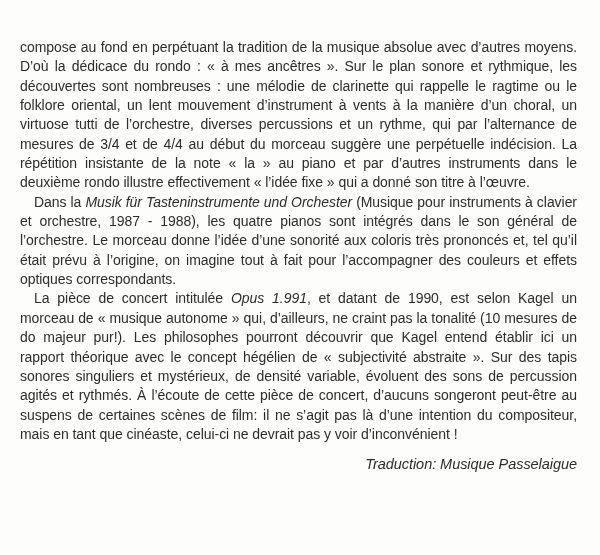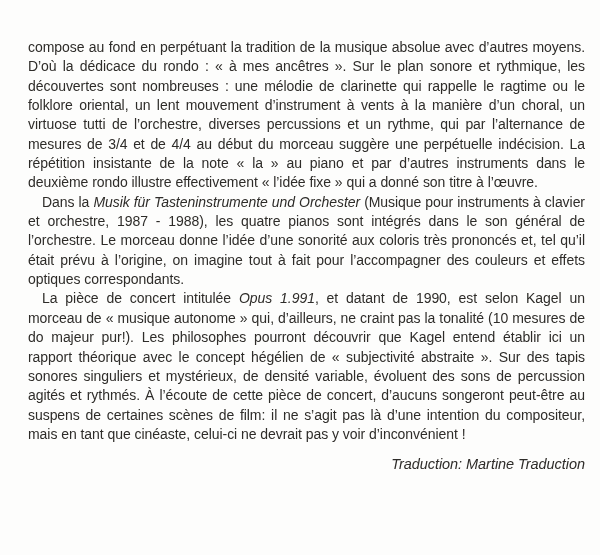--- a/index.html
+++ b/index.html
@@ -11,21 +11,21 @@
     position: relative;
     width: 600px;
     height: 555px;
     background: #fdfdfc;
     overflow: hidden;
     font-family: "Liberation Sans", "DejaVu Sans", sans-serif;
     color: #2e2c29;
   }
   .text-block {
     position: absolute;
-    left: 28px;
+    left: 20px;
     top: 38px;
     width: 557px;
     font-size: 14px;
     line-height: 19.35px;
     text-align: justify;
     letter-spacing: -0.05px;
   }
   p.para {
     margin: 0;
     padding: 0;
@@ -49,15 +49,15 @@
 </head>
 <body>
 
 <main class="page">
   <div class="text-block">
     <div id="paragraphs">
         <p class="para"><span>compose au fond en perpétuant la tradition de la musique absolue avec d’autres moyens. D’où la dédicace du rondo : « à mes ancêtres ». Sur le plan sonore et rythmique, les découvertes sont nombreuses : une mélodie de clarinette qui rappelle le ragtime ou le folklore oriental, un lent mouvement d’instrument à vents à la manière d’un choral, un virtuose tutti de l’orchestre, diverses percussions et un rythme, qui par l’alternance de mesures de 3/4 et de 4/4 au début du morceau suggère une perpétuelle indécision. La répétition insistante de la note « la » au piano et par d’autres instruments dans le deuxième rondo illustre effectivement « l’idée fixe » qui a donné son titre à l’œuvre.</span></p>
         <p class="para indent"><span>Dans la </span><span class="bold-italic">Musik für Tasteninstrumente und Orchester</span><span> (Musique pour instruments à clavier et orchestre, 1987 - 1988), les quatre pianos sont intégrés dans le son général de l’orchestre. Le morceau donne l’idée d’une sonorité aux coloris très prononcés et, tel qu’il était prévu à l’origine, on imagine tout à fait pour l’accompagner des couleurs et effets optiques correspondants.</span></p>
         <p class="para indent"><span>La pièce de concert intitulée </span><span class="bold-italic">Opus 1.991</span><span>, et datant de 1990, est selon Kagel un morceau de « musique autonome » qui, d’ailleurs, ne craint pas la tonalité (10 mesures de do majeur pur!). Les philosophes pourront découvrir que Kagel entend établir ici un rapport théorique avec le concept hégélien de « subjectivité abstraite ». Sur des tapis sonores singuliers et mystérieux, de densité variable, évoluent des sons de percussion agités et rythmés. À l’écoute de cette pièce de concert, d’aucuns songeront peut-être au suspens de certaines scènes de film: il ne s’agit pas là d’une intention du compositeur, mais en tant que cinéaste, celui-ci ne devrait pas y voir d’inconvénient !</span></p>
       </div>
-    <div class="signature">Traduction: Martine Traduction</div>
+    <div class="signature">Traduction: Musique Passelaigue</div>
   </div>
 </main>
 
 </body></html>

